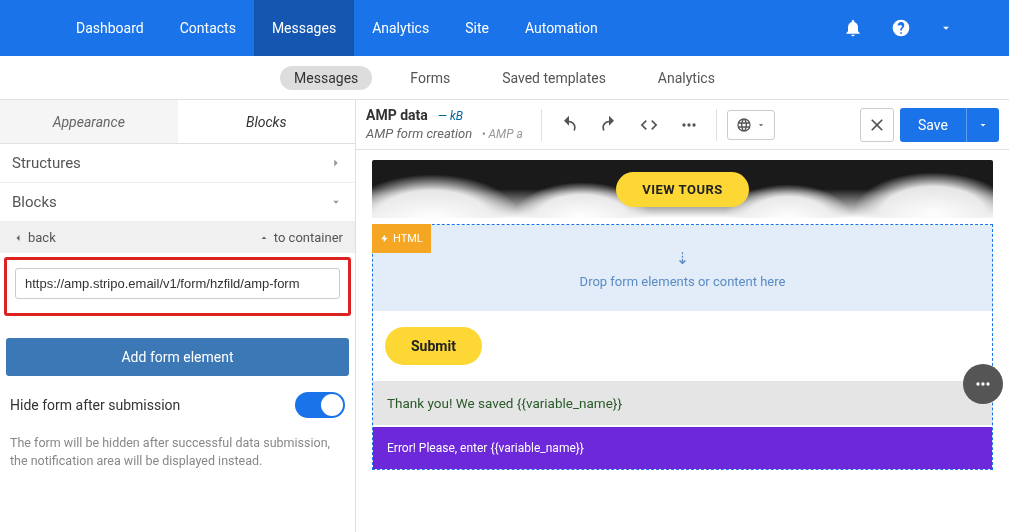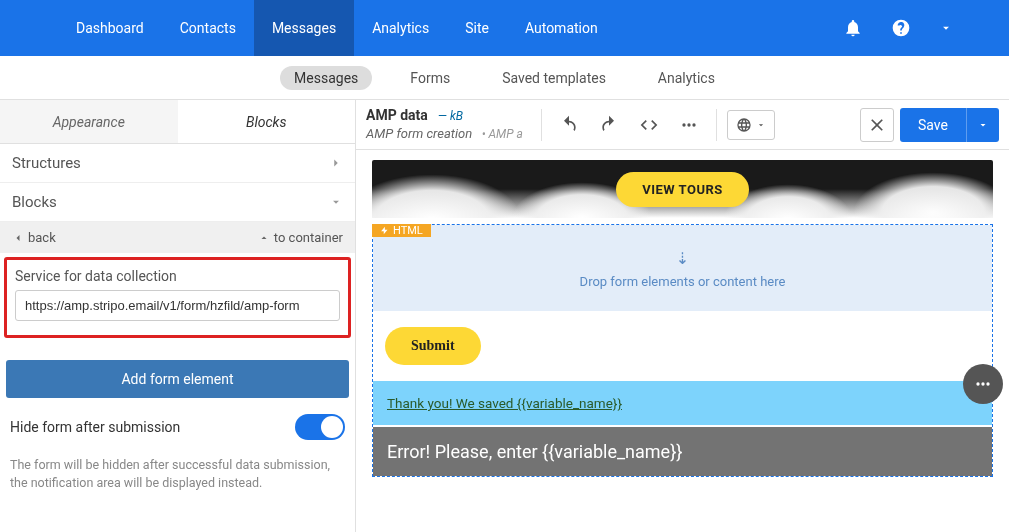--- a/index.html
+++ b/index.html
@@ -69,30 +69,30 @@
   .hero-area { height: 58px; background: linear-gradient(to bottom, #1a1a1a 0%, #1a1a1a 50%, #fff 100%); position: relative; display: flex; align-items: center; justify-content: center; border-radius: 2px 2px 0 0; overflow: hidden; }
   .cloud { position: absolute; background: radial-gradient(ellipse at center, #fff 0%, #f0f0f0 45%, transparent 70%); border-radius: 50%; opacity: .95; }
   .c1 { width: 180px; height: 90px; left: -30px; top: 14px; }
   .c2 { width: 160px; height: 80px; right: -20px; top: 12px; }
   .c3 { width: 140px; height: 70px; left: 140px; top: 22px; }
   .c4 { width: 130px; height: 70px; right: 140px; top: 24px; }
   .view-tours { background: #fdd835; color: #222; font-weight: 700; padding: 10px 26px; border-radius: 20px; font-size: 13px; letter-spacing: .5px; position: relative; z-index: 2; cursor: pointer; }
   
   .form-shell { border: 1px dashed #1a73e8; margin-top: 6px; }
   .drop-zone { background: #e3edf9; padding: 24px 10px 22px; text-align: center; color: #5a8bc4; position: relative; }
-  .html-tag { position: absolute; top: -1px; left: -1px; background: #f5a623; color: #fff; font-size: 11px; padding: 0 8px; display: flex; align-items: center; gap: 4px; }
+  .html-tag { position: absolute; top: -1px; left: -1px; background: #f5a623; color: #fff; font-size: 11px; padding: 8px 8px; display: flex; align-items: center; gap: 4px; }
   .html-tag svg { width: 9px; height: 9px; fill: #fff; }
   .drop-icon { font-size: 16px; color: #5a8bc4; margin-bottom: 6px; }
   .drop-text { font-size: 13px; }
   
-  .submit-row { background: #fff; padding: 16px 12px; font-family: Liberation Serif, serif; }
+  .submit-row { background: #fff; padding: 16px 12px; }
   .submit-btn { background: #fdd835; color: #222; font-weight: 700; padding: 11px 26px; border-radius: 22px; display: inline-block; cursor: pointer; font-size: 14px; }
   
-  .msg-success { background: #7dd3fc; color: #2a5a2a; padding: 14px 14px; font-size: 13.5px; text-decoration: underline; }
-  .msg-error { background: #737373; color: #fff; padding: 14px 14px; font-size: 18px; margin-top:2px;}
+  .msg-success { background: #e5e5e5; color: #2a5a2a; padding: 14px 14px; font-size: 13.5px; }
+  .msg-error { background: #6d28d9; color: #fff; padding: 14px 14px; font-size: 12px; margin-top:2px;}
   
   .ellipsis-fab { position: absolute; right: 6px; bottom: 140px; width: 40px; height: 40px; background: #555; border-radius: 50%; display: flex; align-items: center; justify-content: center; cursor: pointer; }
   .ellipsis-fab svg { width: 20px; height: 20px; fill: #fff; }
   
   .globe-wrap { display: flex; align-items: center; gap: 4px; padding: 6px 8px; border: 1px solid #ccc; border-radius: 3px; cursor: pointer; }
   .globe-wrap svg { fill: #555; }
   .small-chev { width: 10px; height: 10px; }
 </style>
 </head>
 <body>
@@ -154,21 +154,20 @@
         <span>back</span>
       </div>
       <div class="crumb-right">
         <svg viewBox="0 0 24 24">
             <path d="M7 14l5-5 5 5z"></path>
           </svg>
         <span>to container</span>
       </div>
     </div>
     <div class="highlight-box">
-      <div class="field-label">Service for data collection</div>
       <input class="field-input" type="text" value="https://amp.stripo.email/v1/form/hzfild/amp-form" style="">
     </div>
     <div class="add-btn">Add form element</div>
     <div class="toggle-row">
       <span class="toggle-label">Hide form after submission</span>
       <div class="toggle">
           <div class="toggle-knob"></div>
         </div>
     </div>
     <div class="help-text">The form will be hidden after successful data submission, the notification area will be displayed instead.</div>

